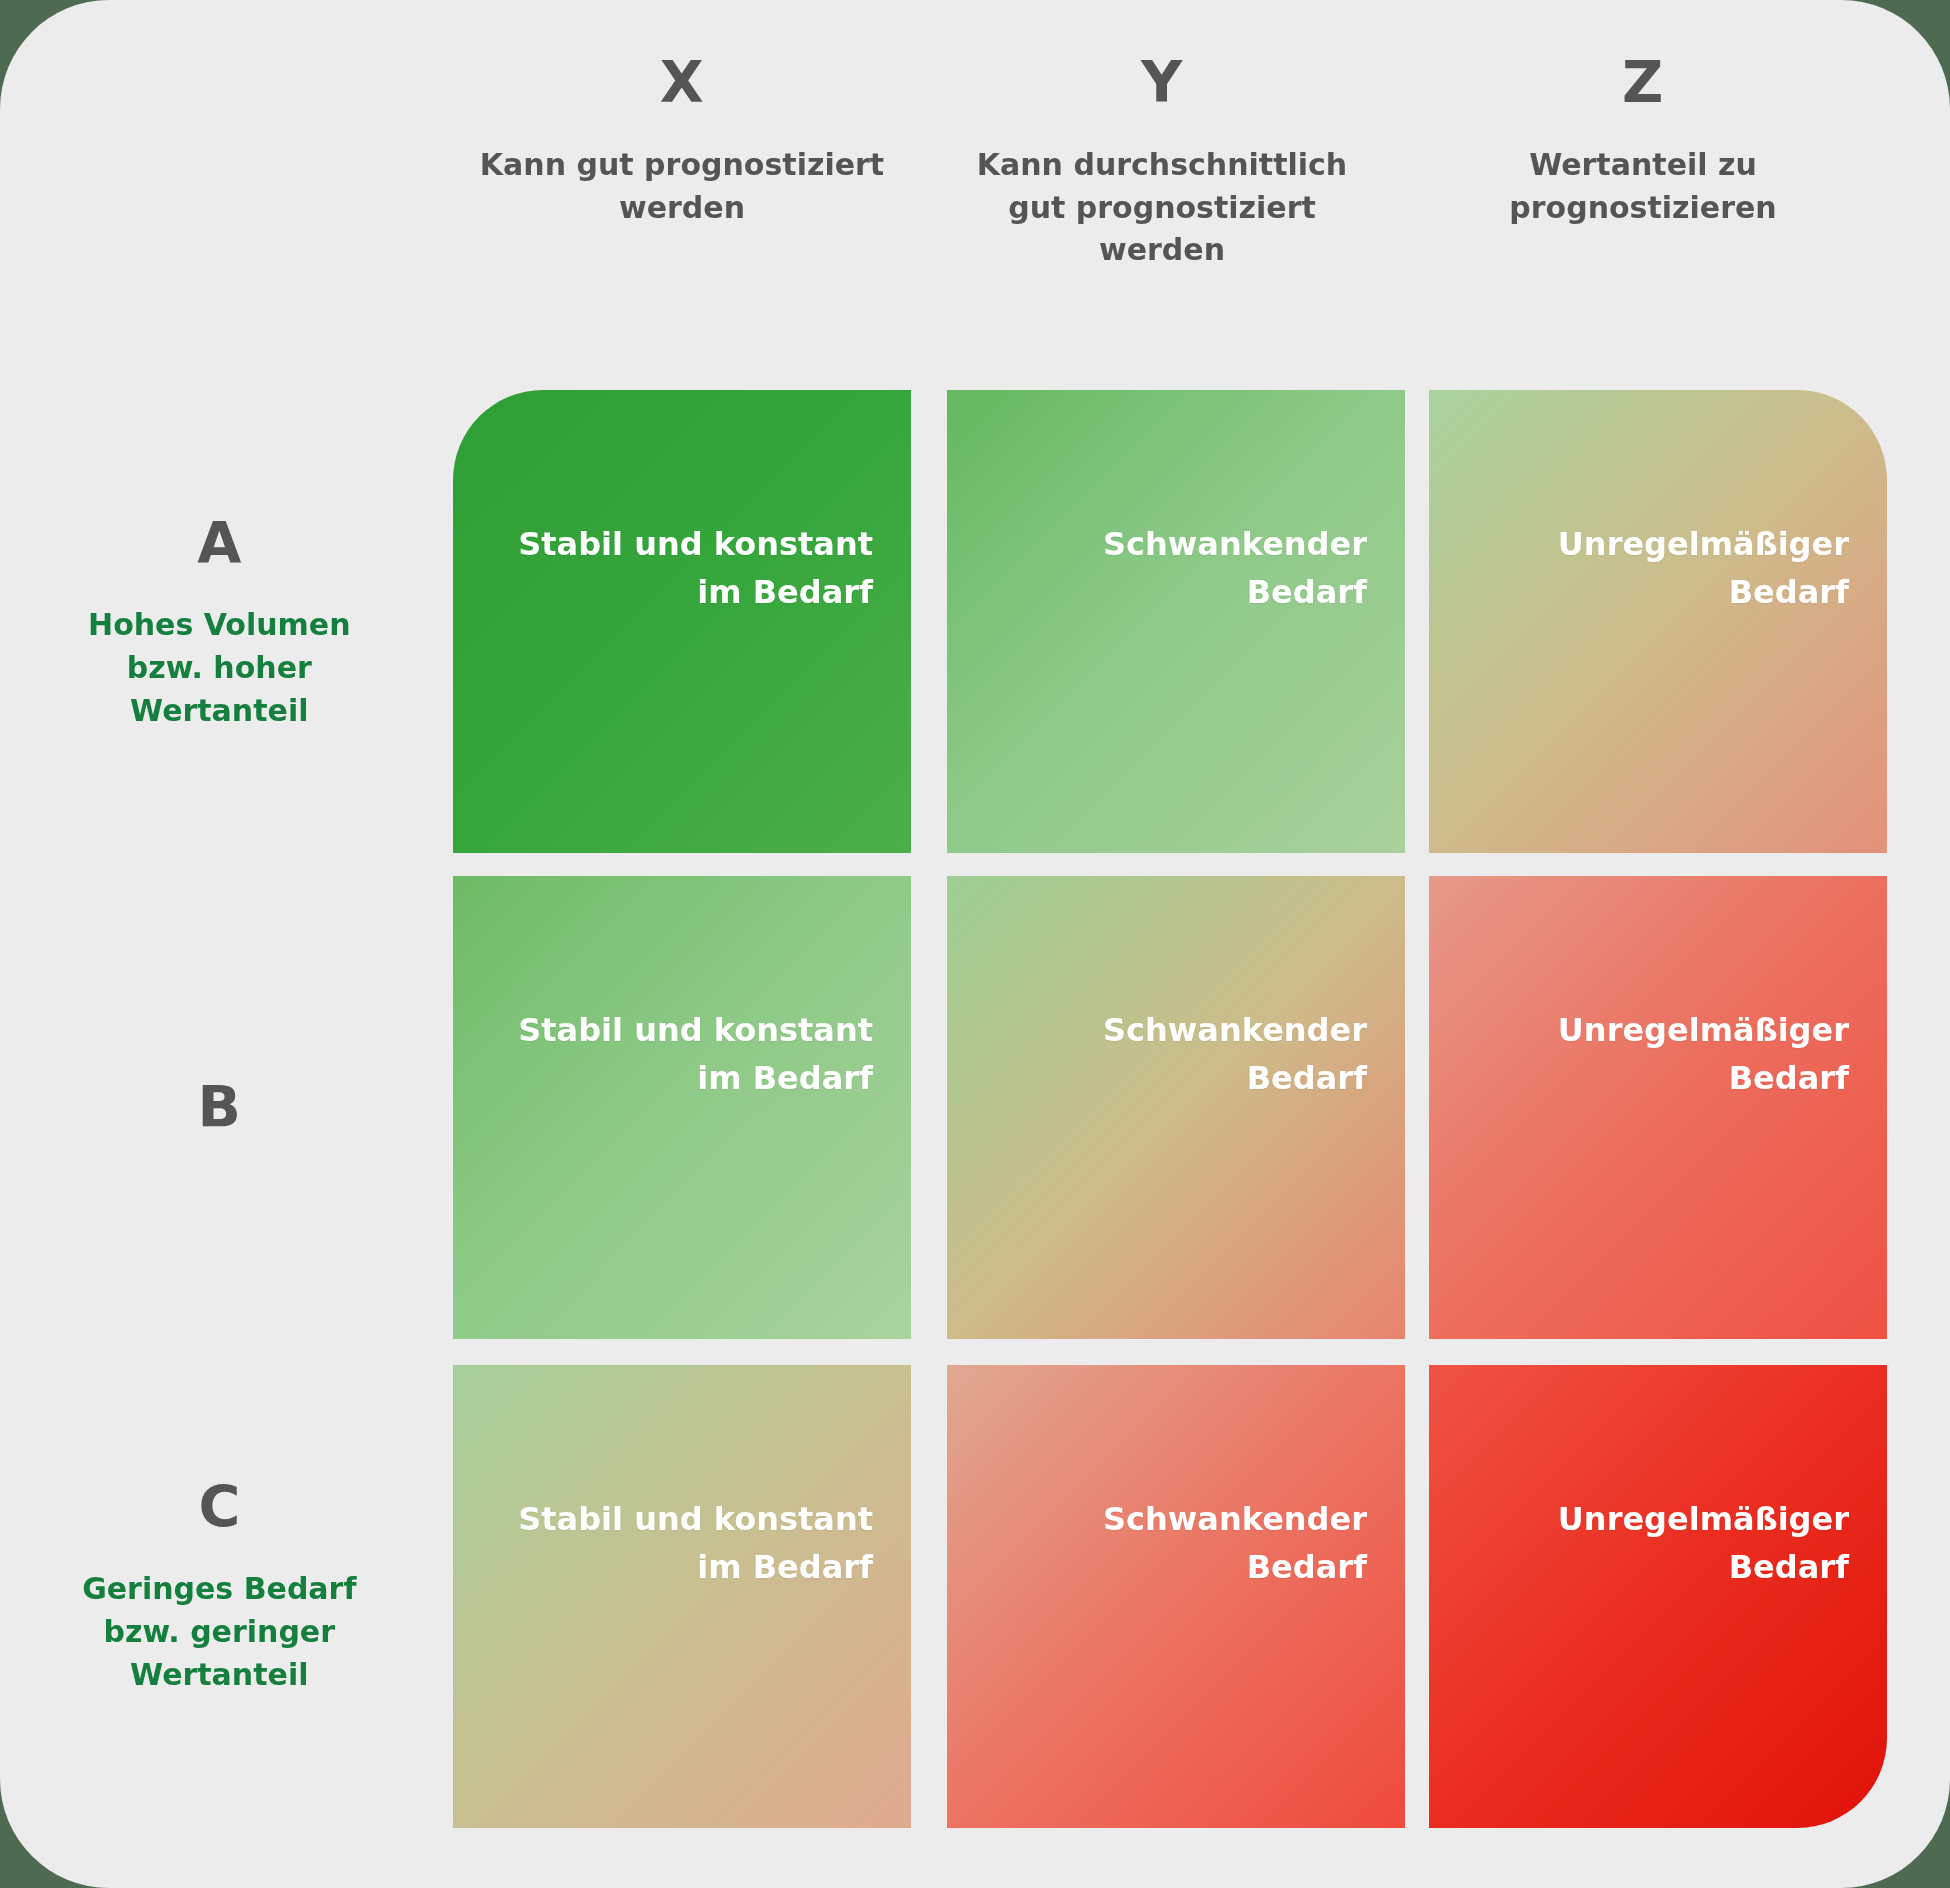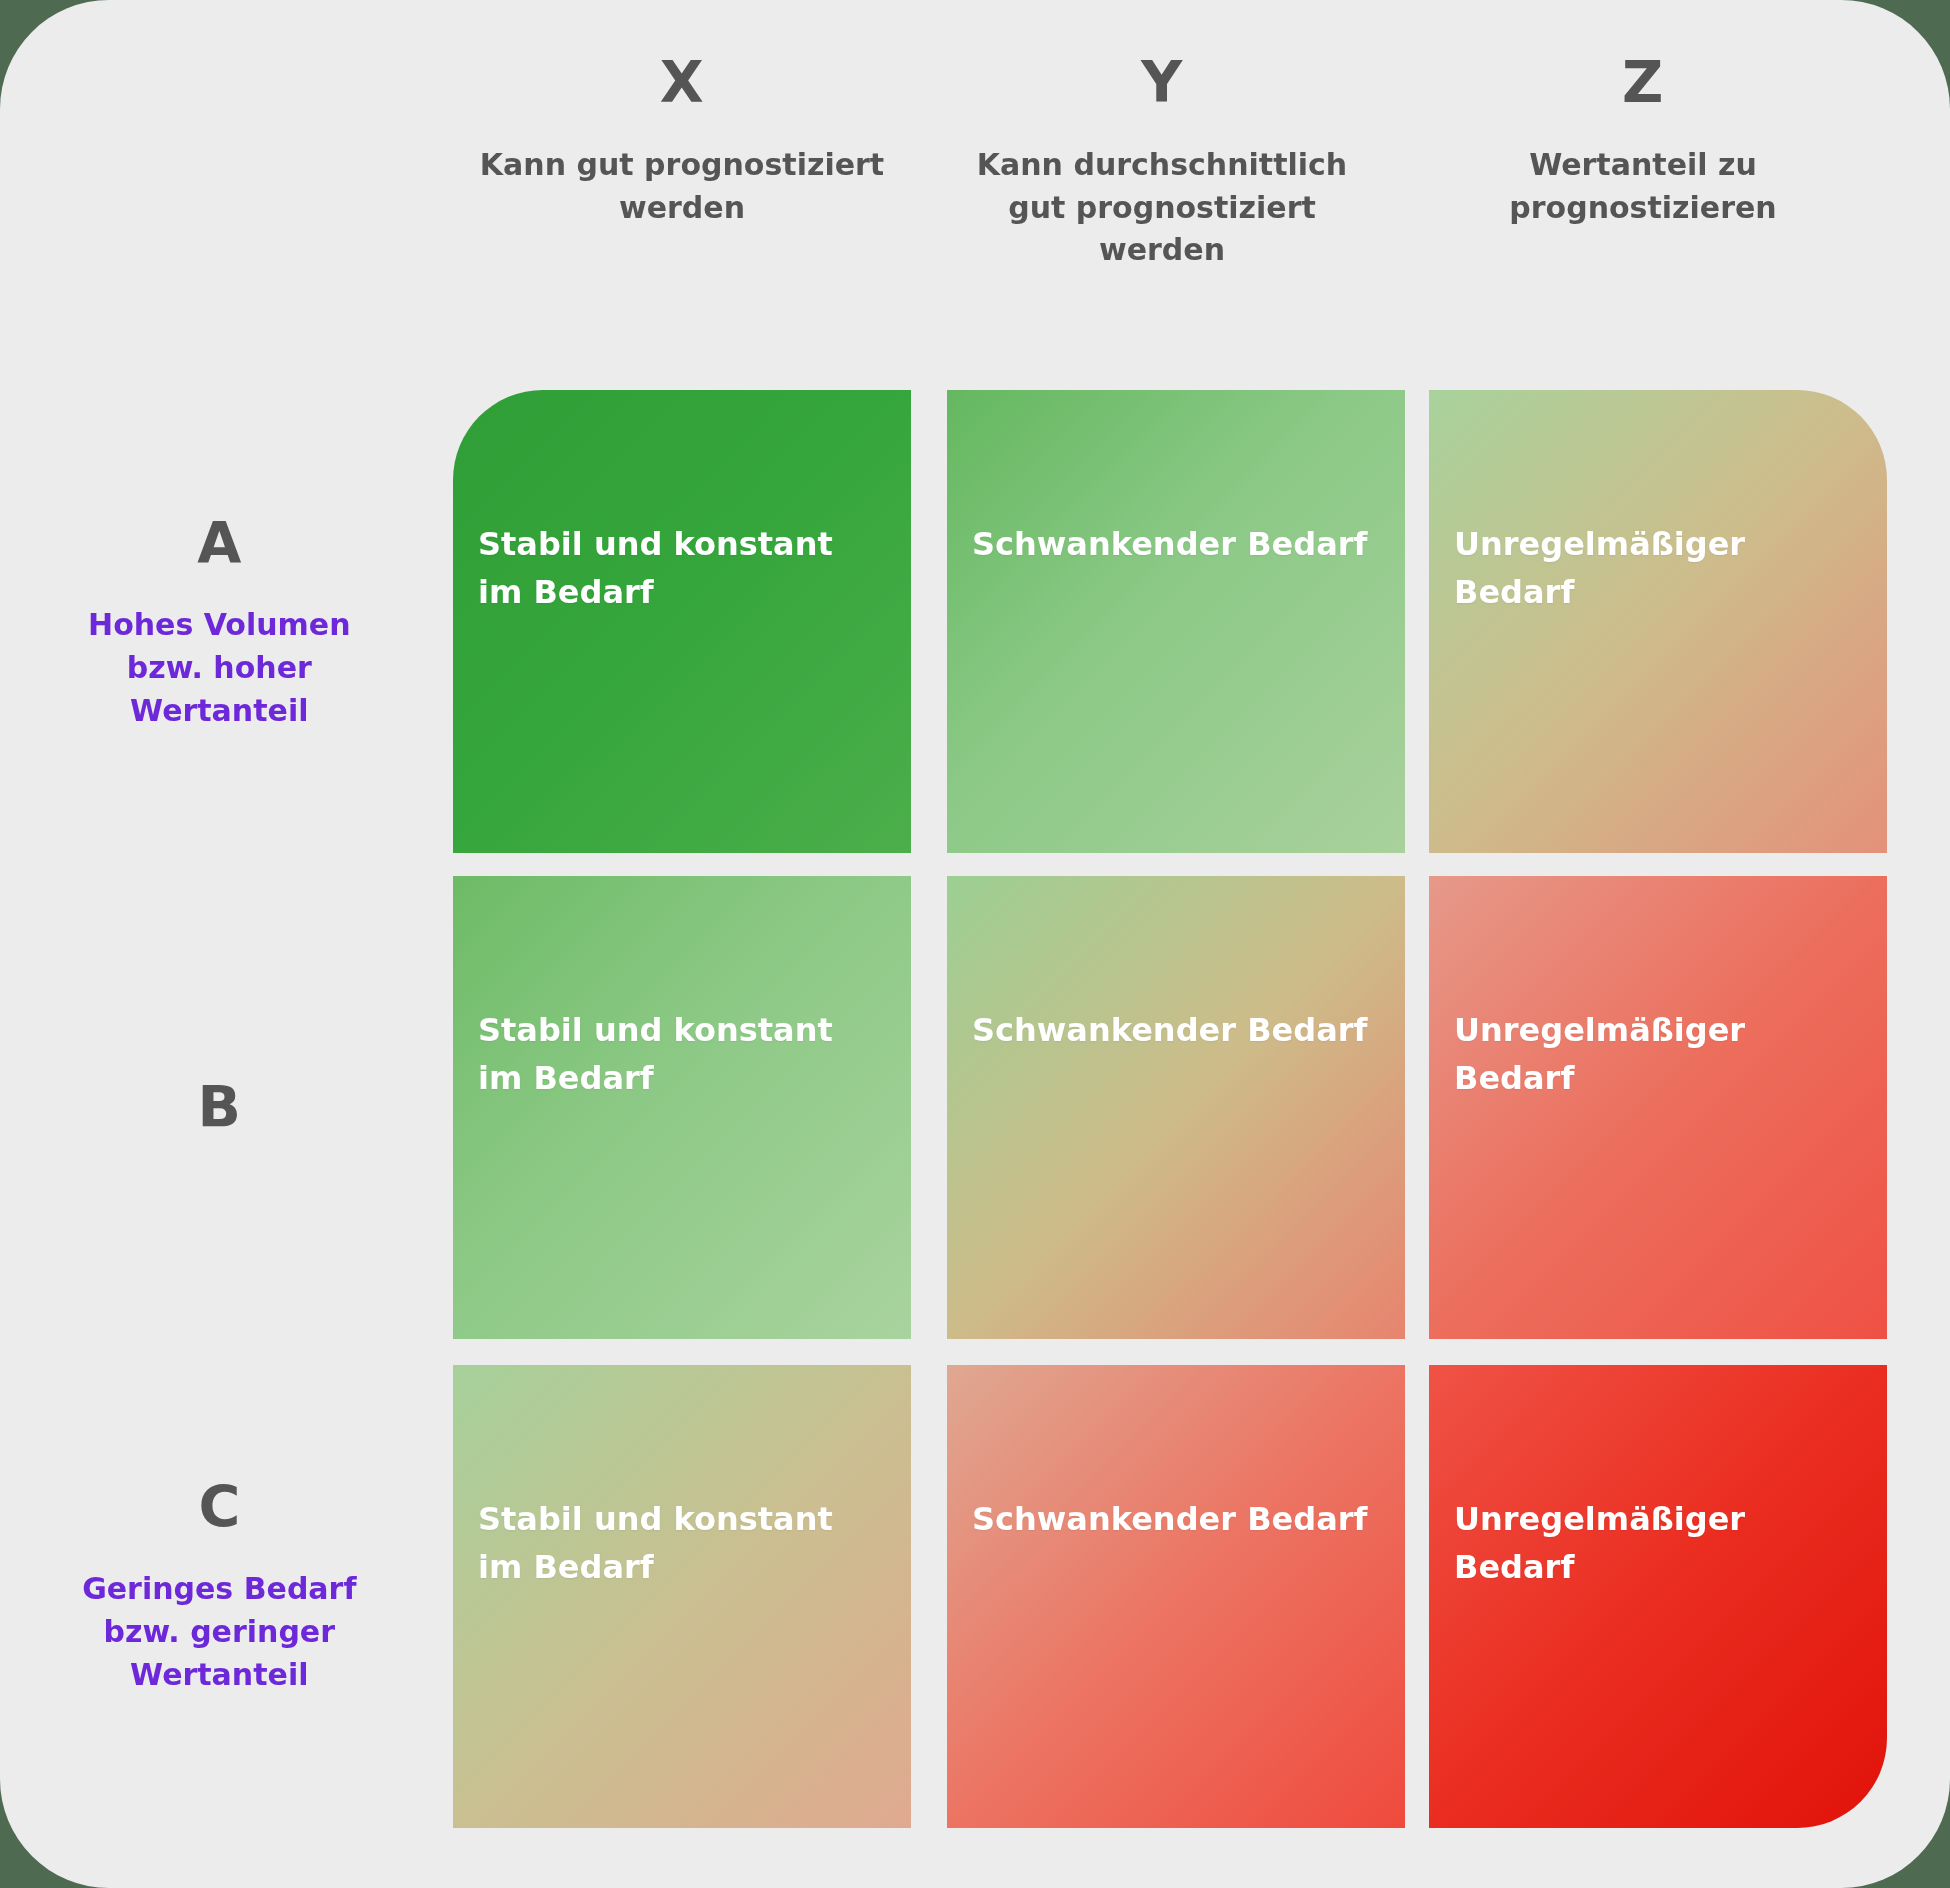--- a/index.html
+++ b/index.html
@@ -73,21 +73,21 @@
     font-size: 57px;
     line-height: 1;
     color: #555555;
   }
   .row-head .desc {
     margin-top: 31px;
     font-family: "DejaVu Sans", sans-serif;
     font-weight: bold;
     font-size: 30px;
     line-height: 1.44;
-    color: #6d28d9;
+    color: #15803d;
     padding: 0 37px;
     box-sizing: border-box;
   }
   #rowhead-0 { top: 624px; }
   #rowhead-1 { top: 1107px; }
   #rowhead-2 { top: 1588px; }
 
   
   #matrix {
     position: absolute;
@@ -106,27 +106,27 @@
   .cell .swatch {
     position: absolute;
     left: 0; top: 0;
     width: 100%; height: 100%;
   }
   .cell .label {
     position: absolute;
     left: 0;
     top: 28%;
     width: 100%;
-    text-align: left;
+    text-align: right;
     font-family: "DejaVu Sans", sans-serif;
     font-weight: bold;
     font-size: 32px;
     line-height: 1.52;
     color: #ffffff;
-    padding: 0 25px;
+    padding: 0 38px;
     box-sizing: border-box;
     text-shadow: 0 1px 2px rgba(0,0,0,0.06);
   }
 
   
   .c-r0 { top: 0px; }
   .c-r1 { top: 486px; }
   .c-r2 { top: 975px; }
   .c-c0 { left: 0px; }
   .c-c1 { left: 466px; margin-left: 28px; }

